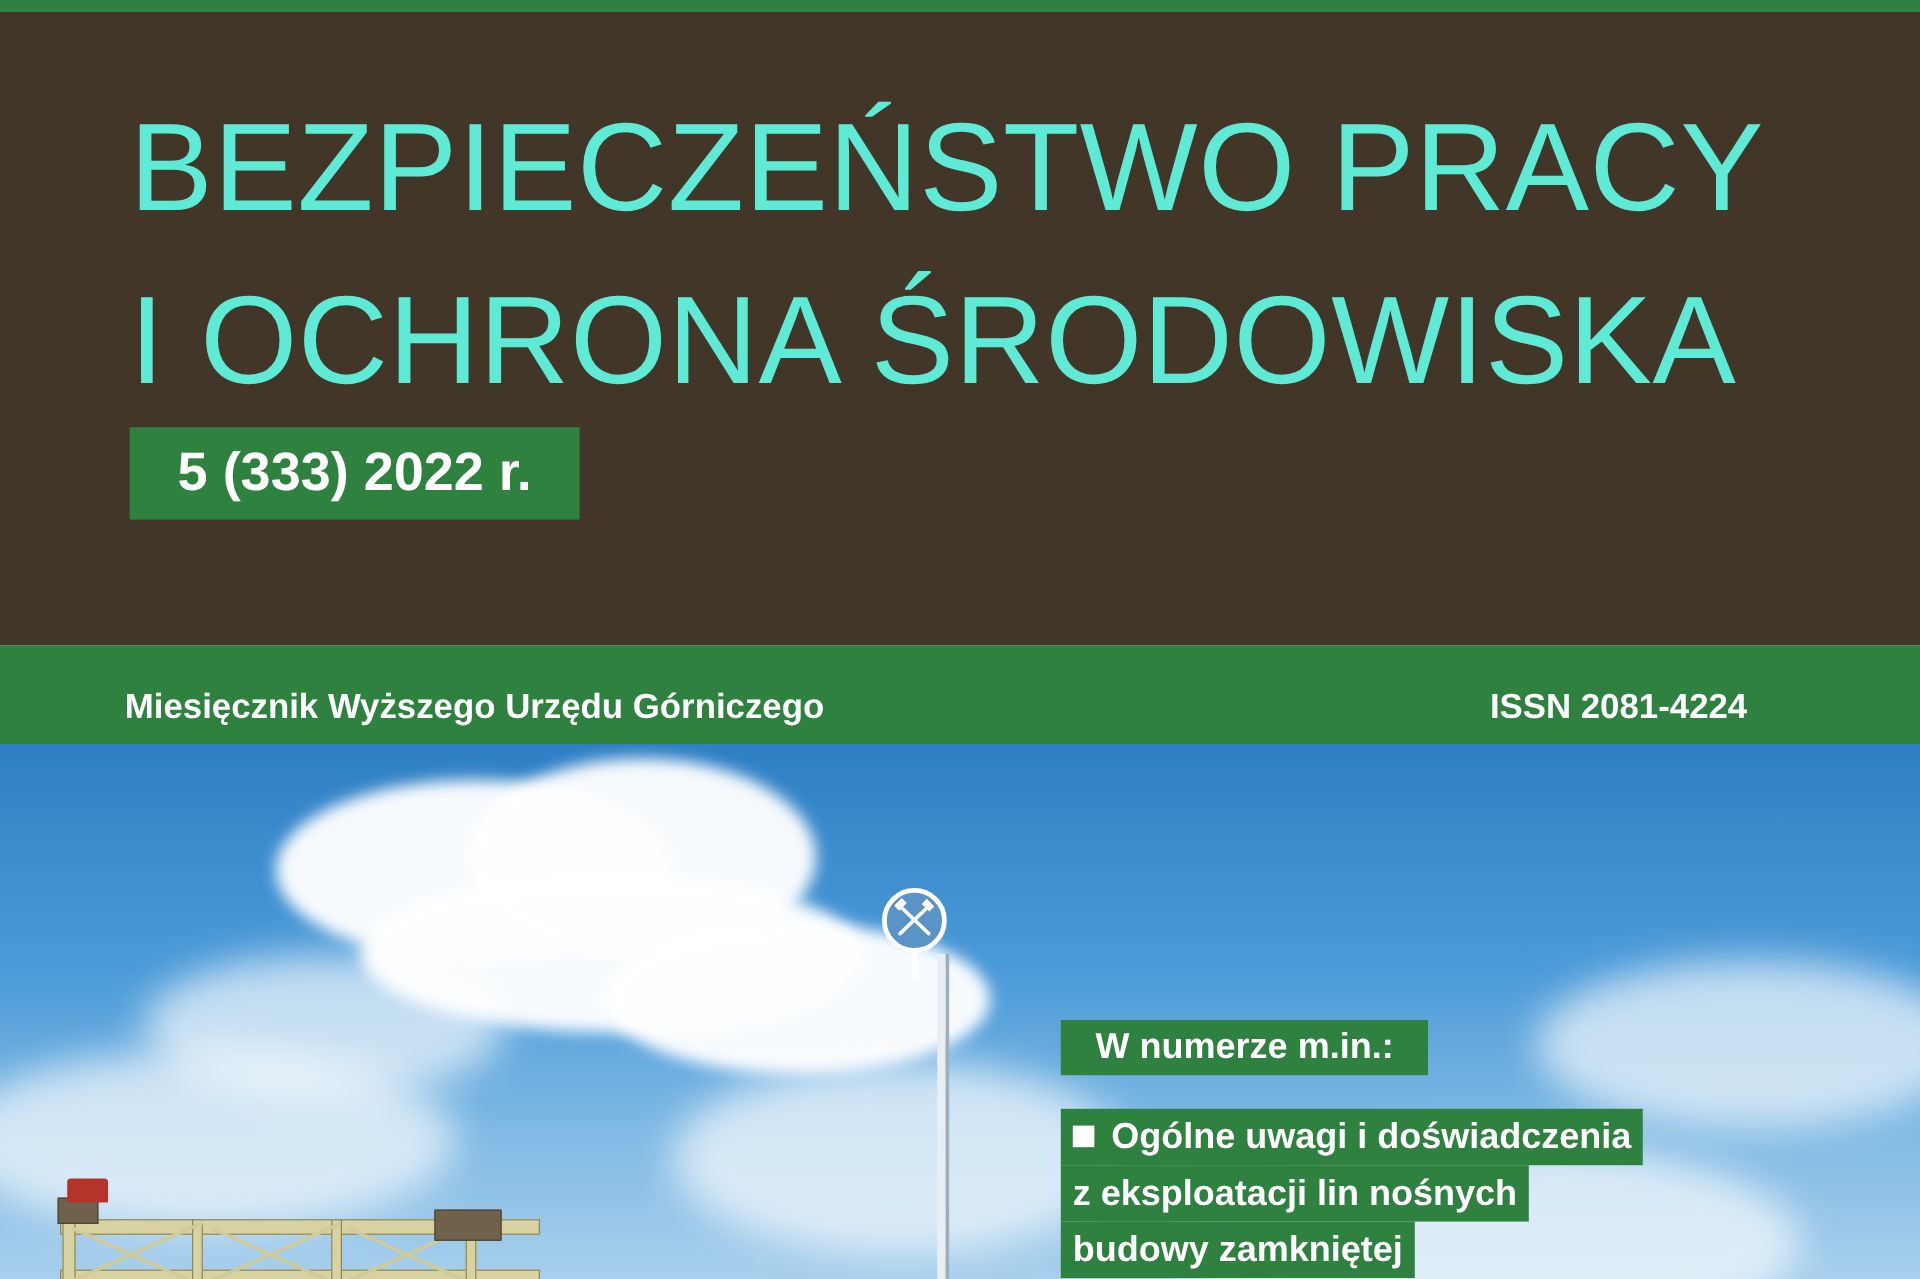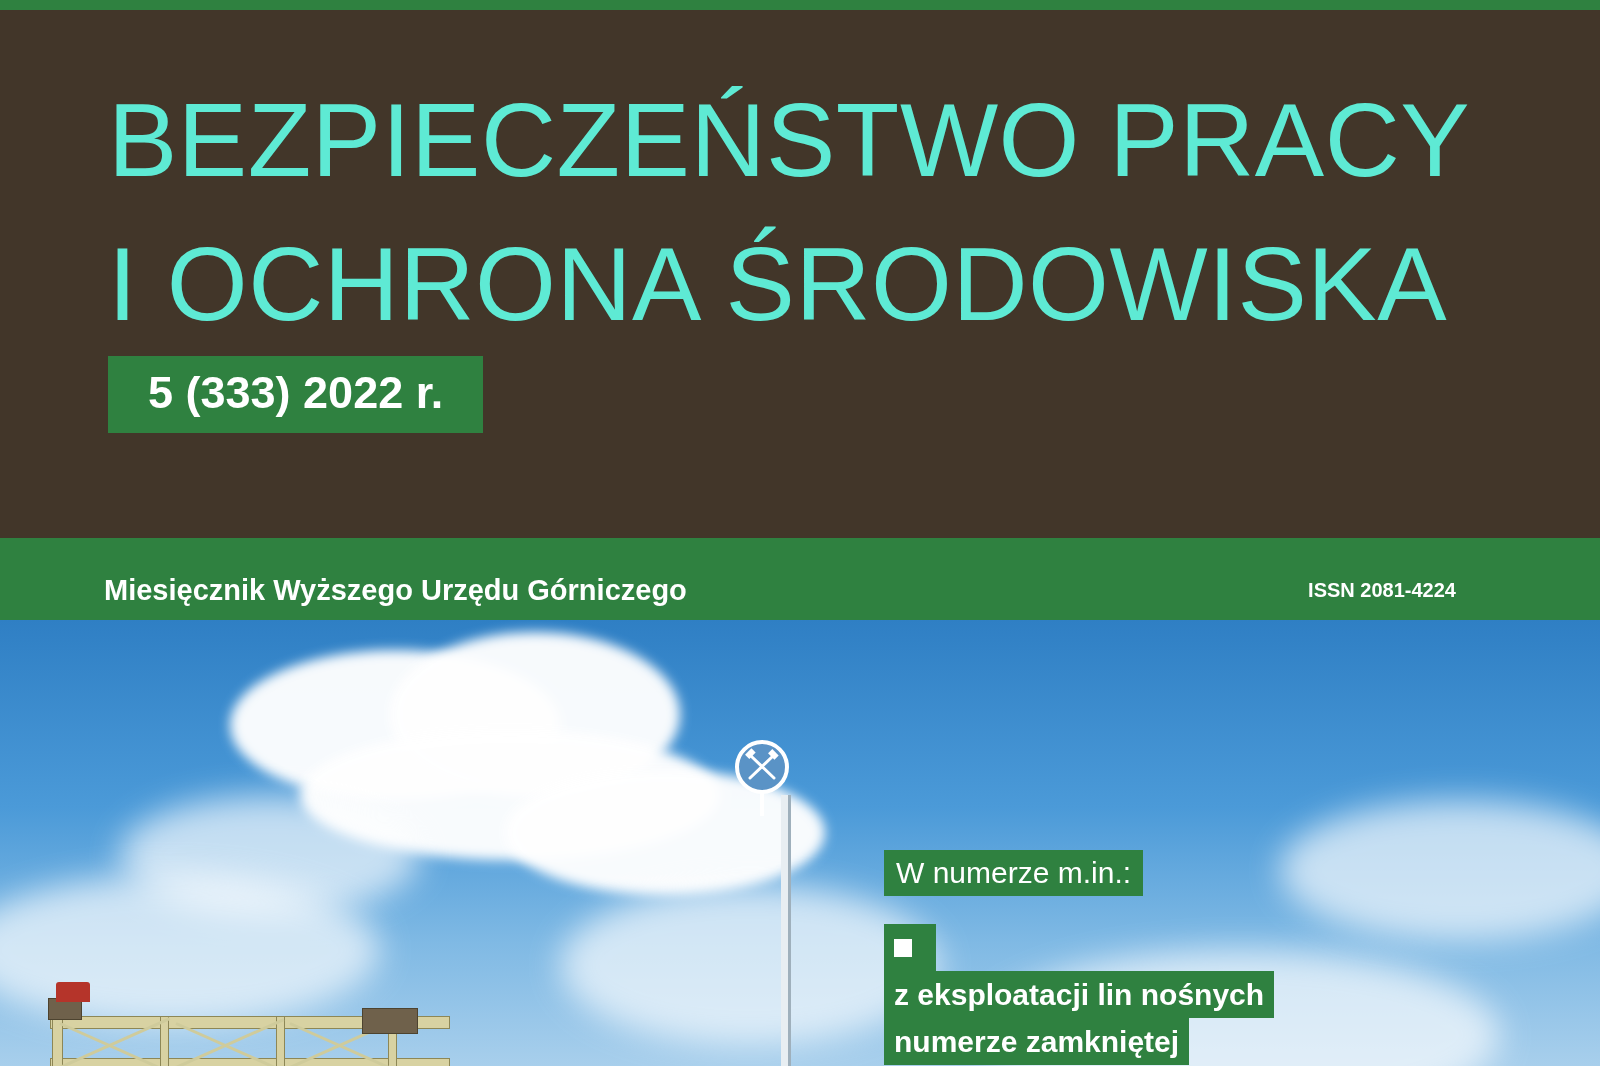--- a/index.html
+++ b/index.html
@@ -89,21 +89,21 @@
     white-space: nowrap;
   }
 
   .green-band .issn {
     position: absolute;
     right: 144px;
     top: 50%;
     transform: translateY(-50%);
     color: #ffffff;
     font-weight: bold;
-    font-size: 20px;
+    font-size: 29px;
     white-space: nowrap;
     text-align: center;
   }
 
   
   .photo {
     position: absolute;
     top: 620px; left: 0;
     width: 1600px;
     height: 446px;
@@ -195,24 +195,24 @@
   .contents {
     position: absolute;
     left: 884px;
     top: 230px;
     width: 560px;
   }
   .contents-head {
     display: inline-block;
     background: #2f8140;
     color: #ffffff;
-    font-weight: normal;
+    font-weight: bold;
     font-size: 30px;
     line-height: 42px;
-    padding: 2px 12px;
+    padding: 2px 29px;
   }
   .contents-list { margin-top: 28px; }
   .contents-item { }
   .contents-item .line {
     display: inline-block;
     background: #2f8140;
     color: #ffffff;
     font-weight: bold;
     font-size: 30px;
     line-height: 45px;
@@ -293,22 +293,22 @@
       <div class="box" style="left:58px; top:16px; width:34px; height:22px;"></div>
       <div class="box" style="left:372px; top:26px; width:56px; height:26px;"></div>
       <div class="red" style="left:66px; top:0px; width:34px; height:20px;"></div>
     </div>
 
     <div class="contents">
       <div class="contents-head">W numerze m.in.:</div>
       <div class="contents-list">
         <div class="contents-item">
           <div class="line first">
-            <span class="bullet"></span>
+            <span class="bullet"></span><span>Ogólne uwagi i doświadczenia</span>
           </div><br>
           <div class="line">z eksploatacji lin nośnych</div><br>
-          <div class="line">numerze zamkniętej</div>
+          <div class="line">budowy zamkniętej</div>
         </div>
       </div>
     </div>
 
   </div>
 </div>
 
 </body></html>

